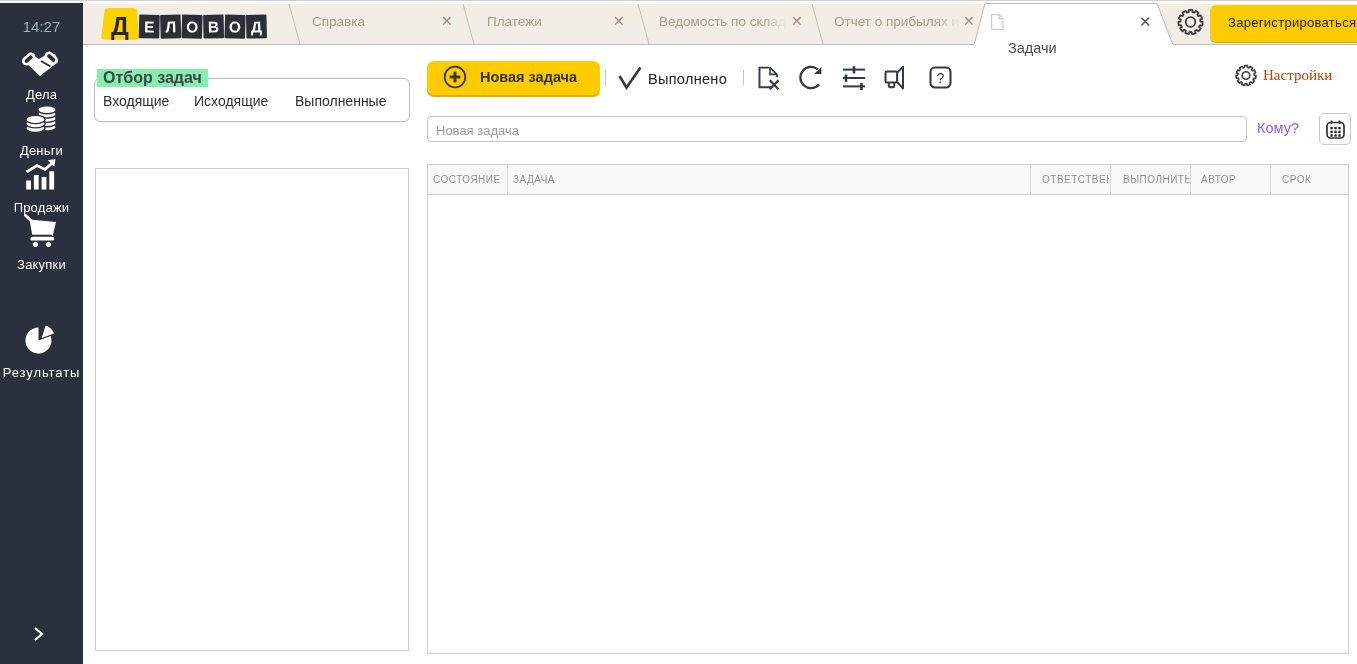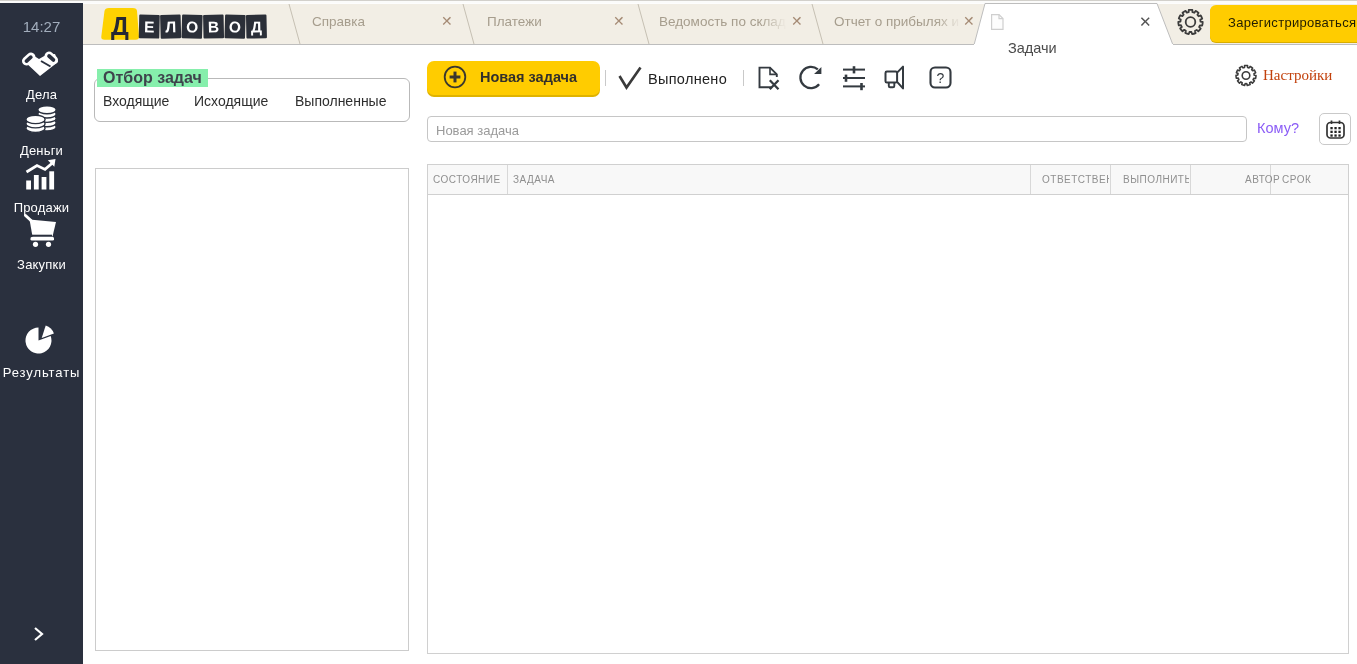--- a/index.html
+++ b/index.html
@@ -262,15 +262,15 @@
   <div class="abs" id="thead"></div>
   <div class="col" style="left:507px;"></div>
   <div class="col" style="left:1030px;"></div>
   <div class="col" style="left:1110px;"></div>
   <div class="col" style="left:1190px;"></div>
   <div class="col" style="left:1270px;"></div>
   <span class="th" style="left:433px;">СОСТОЯНИЕ</span>
   <span class="th" style="left:513px;">ЗАДАЧА</span>
   <span class="th" style="left:1042px; width:67px; overflow:hidden; display:inline-block;">ОТВЕТСТВЕННЫЙ</span>
   <span class="th" style="left:1123px; width:66px; overflow:hidden; display:inline-block;">ВЫПОЛНИТЬ ДО</span>
-  <span class="th" style="left:1201px;margin-left:44px;">АВТОР</span>
+  <span class="th" style="left:1201px;">АВТОР</span>
   <span class="th" style="left:1282px;">СРОК</span>
 </div>
 
 </body></html>

